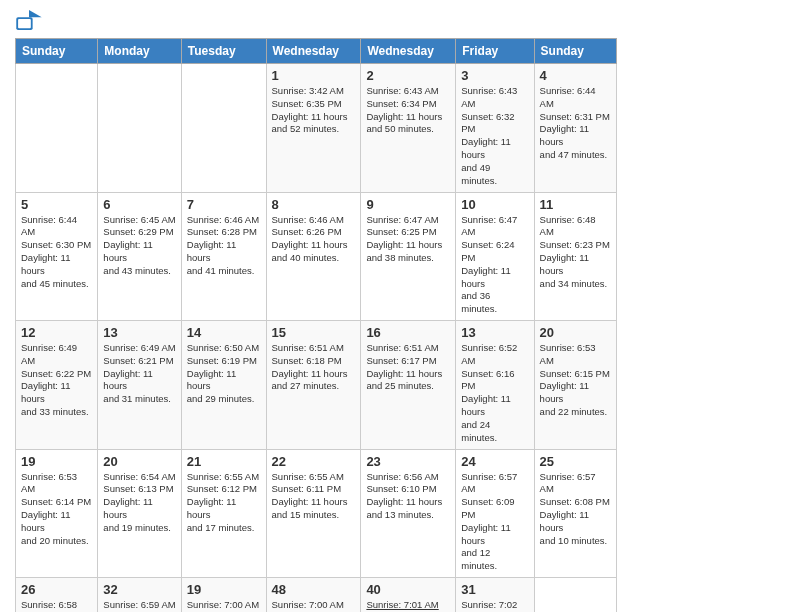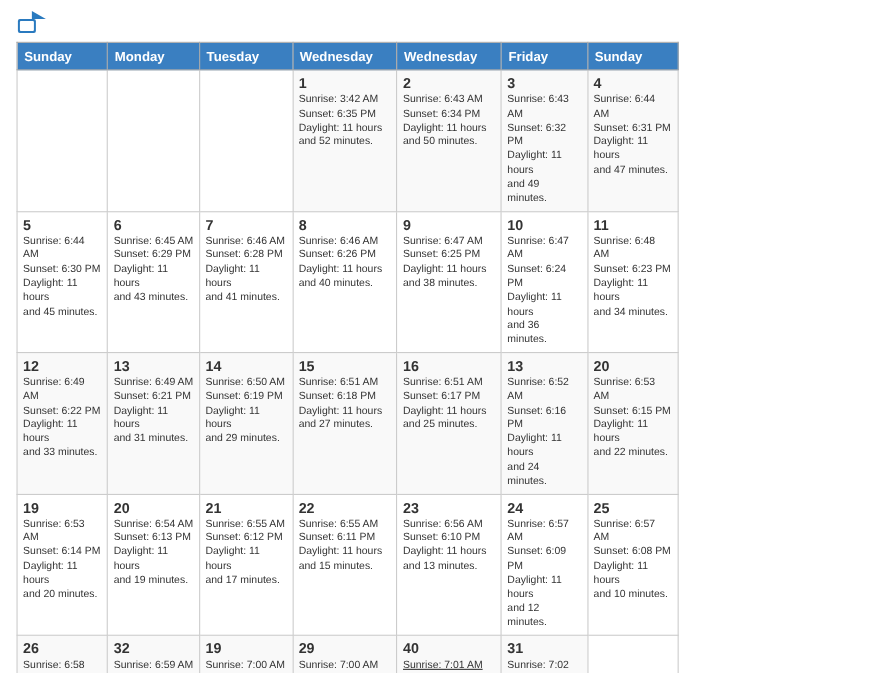--- a/index.html
+++ b/index.html
@@ -243,21 +243,21 @@
 Daylight: 11 hours
 and 8 minutes.</span></td>
           <td><span class="day-num">32</span><span class="day-detail" style="white-space: pre-line;">Sunrise: 6:59 AM
 Sunset: 6:06 PM
 Daylight: 11 hours
 and 7 minutes.</span></td>
           <td><span class="day-num">19</span><span class="day-detail" style="white-space: pre-line;">Sunrise: 7:00 AM
 Sunset: 6:05 PM
 Daylight: 11 hours
 and 5 minutes.</span></td>
-          <td><span class="day-num">29</span><span class="day-detail" style="white-space: pre-line;">Sunrise: 7:00 AM
+          <td><span class="day-num">48</span><span class="day-detail" style="white-space: pre-line;">Sunrise: 7:00 AM
 Sunset: 6:04 PM
 Daylight: 11 hours
 and 3 minutes.</span></td>
           <td><span class="day-num">40</span><span class="day-detail" style="white-space: pre-line; text-decoration: underline;">Sunrise: 7:01 AM
 Sunset: 6:03 PM
 Daylight: 11 hours
 and 2 minutes.</span></td>
           <td><span class="day-num">31</span><span class="day-detail" style="white-space: pre-line;">Sunrise: 7:02 AM
 Sunset: 6:03 PM
 Daylight: 11 hours

